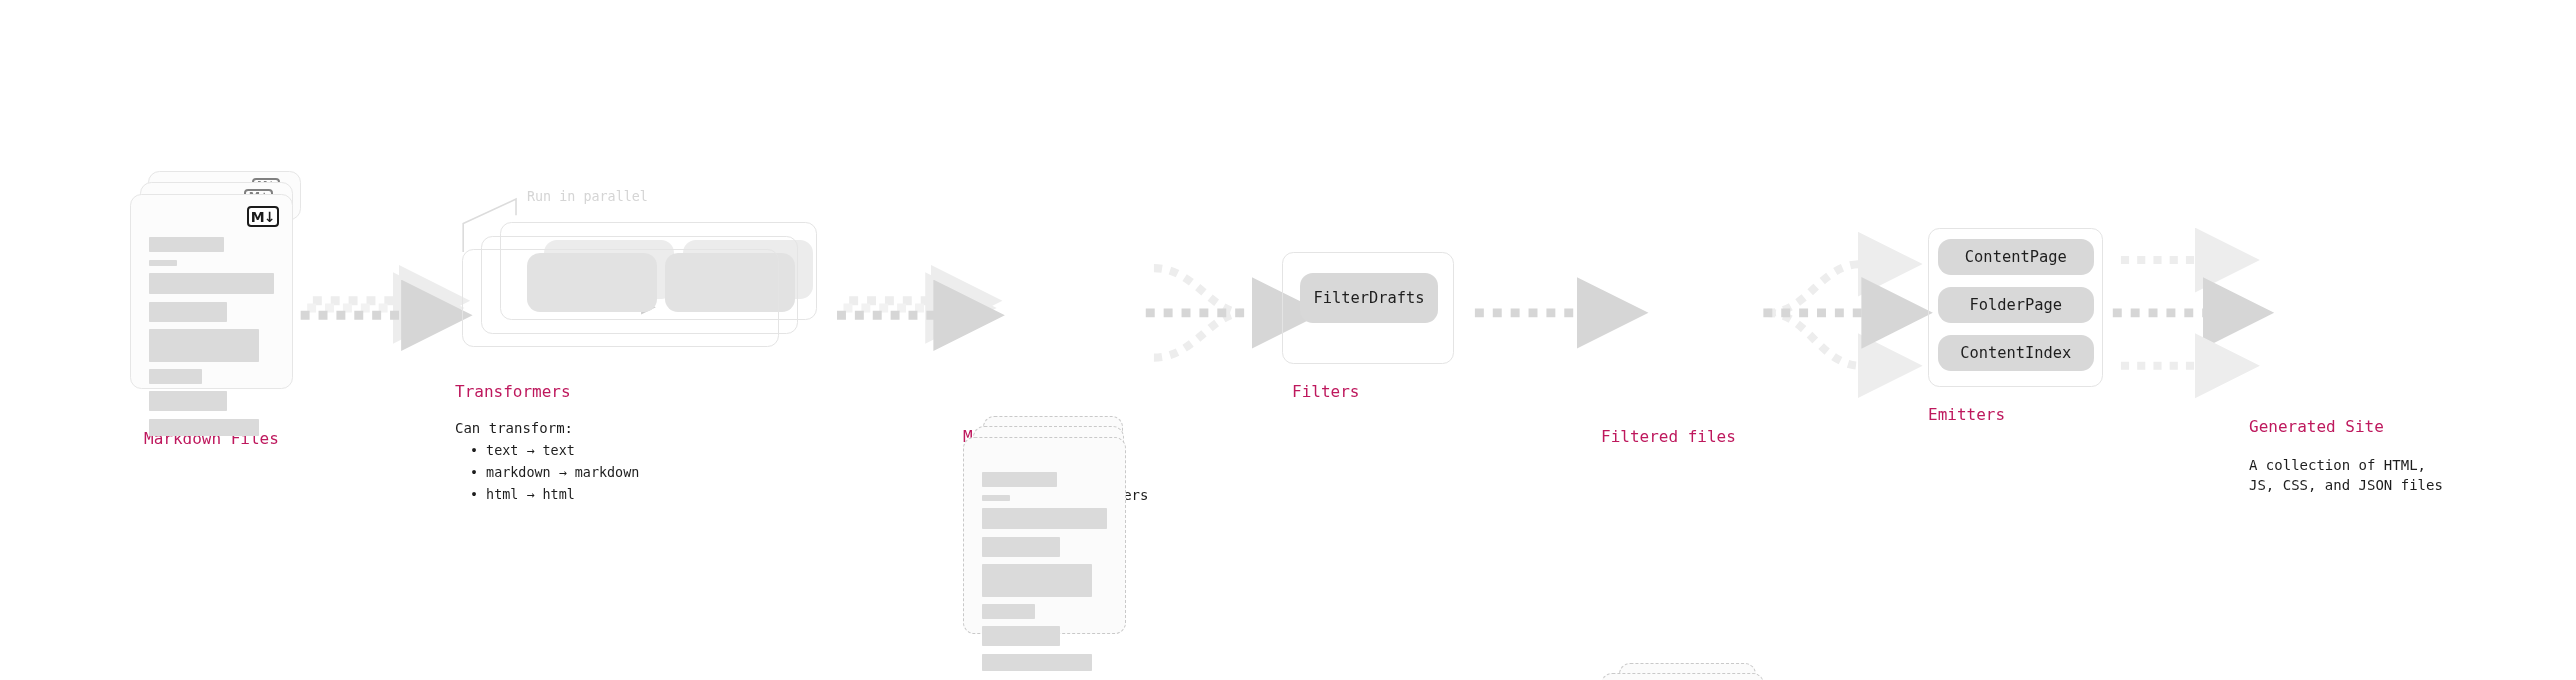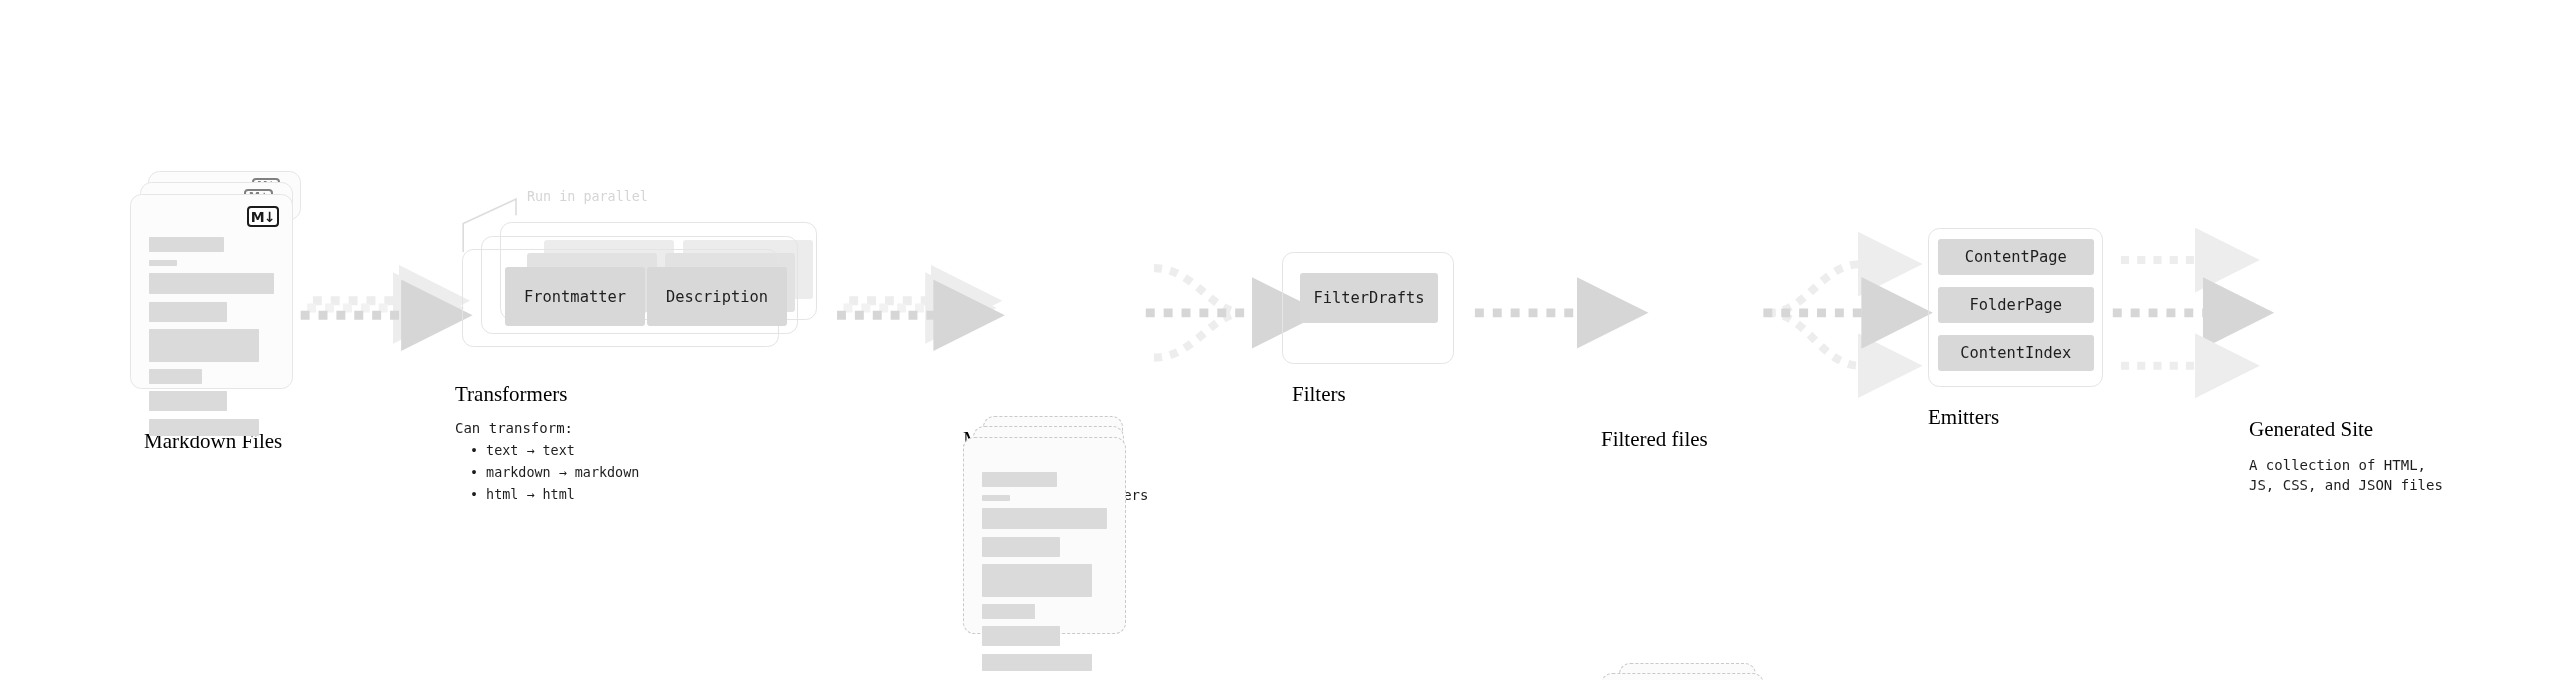--- a/index.html
+++ b/index.html
@@ -82,40 +82,39 @@
   .proc-box {
     position: absolute;
     border: 1.6px solid #e4e4e4;
     border-radius: 11.4px;
     background: transparent;
     box-sizing: border-box;
   }
   .chip {
     position: absolute;
     background: #d8d8d8;
-    border-radius: 3px;
+    border-radius: 13px;
     display: flex;
     align-items: center;
     justify-content: center;
     font-size: 15.4px;
     color: #1e1e1e;
     box-sizing: border-box;
     white-space: nowrap;
   }
   .chip.l1 { background: #ececec; }
   .chip.l2 { background: #e2e2e2; }
 
   
   .title {
     position: absolute;
-    font-size: 21px;
-    color: #000000;
+    font-size: 16px;
+    color: #be185d;
     white-space: nowrap;
     letter-spacing: 0px;
-    font-family: Liberation Serif, serif;
   }
   .subtitle {
     position: absolute;
     font-size: 14px;
     line-height: 1.45;
     color: #1d1d1d;
     white-space: pre;
   }
   .note {
     position: absolute;
@@ -231,22 +230,20 @@
 
     <div class="proc-box" style="left:45px; top:23px; width:317px; height:98px;"></div>
     <div class="chip l1" style="left:89px; top:41px; width:130px; height:59px;"></div>
     <div class="chip l1" style="left:228px; top:41px; width:130px; height:59px;"></div>
 
     <div class="proc-box" style="left:26px; top:37px; width:317px; height:98px;"></div>
     <div class="chip l2" style="left:72px; top:54px; width:130px; height:59px;"></div>
     <div class="chip l2" style="left:210px; top:54px; width:130px; height:59px;"></div>
 
     <div class="proc-box" style="left:6.5px; top:50px; width:317px; height:98px;"></div>
-    <div class="chip" style="left:50px; top:68px; width:140px; height:59px;">Frontmatter</div>
-    <div class="chip" style="left:192px; top:68px; width:140px; height:59px;">Description</div>
   </div>
 
   <div class="note" style="left:527px; top:189px;">Run in parallel</div>
 
   <div class="title" style="left:455px; top:382px;">Transformers</div>
 
   <div class="subtitle" style="left:455px; top:418px;">Can transform:</div>
   <div class="bullets" style="left:470px; top:441px;">• text → text</div>
   <div class="bullets" style="left:470px; top:463px;">• markdown → markdown</div>
   <div class="bullets" style="left:470px; top:485px;">• html → html</div>

